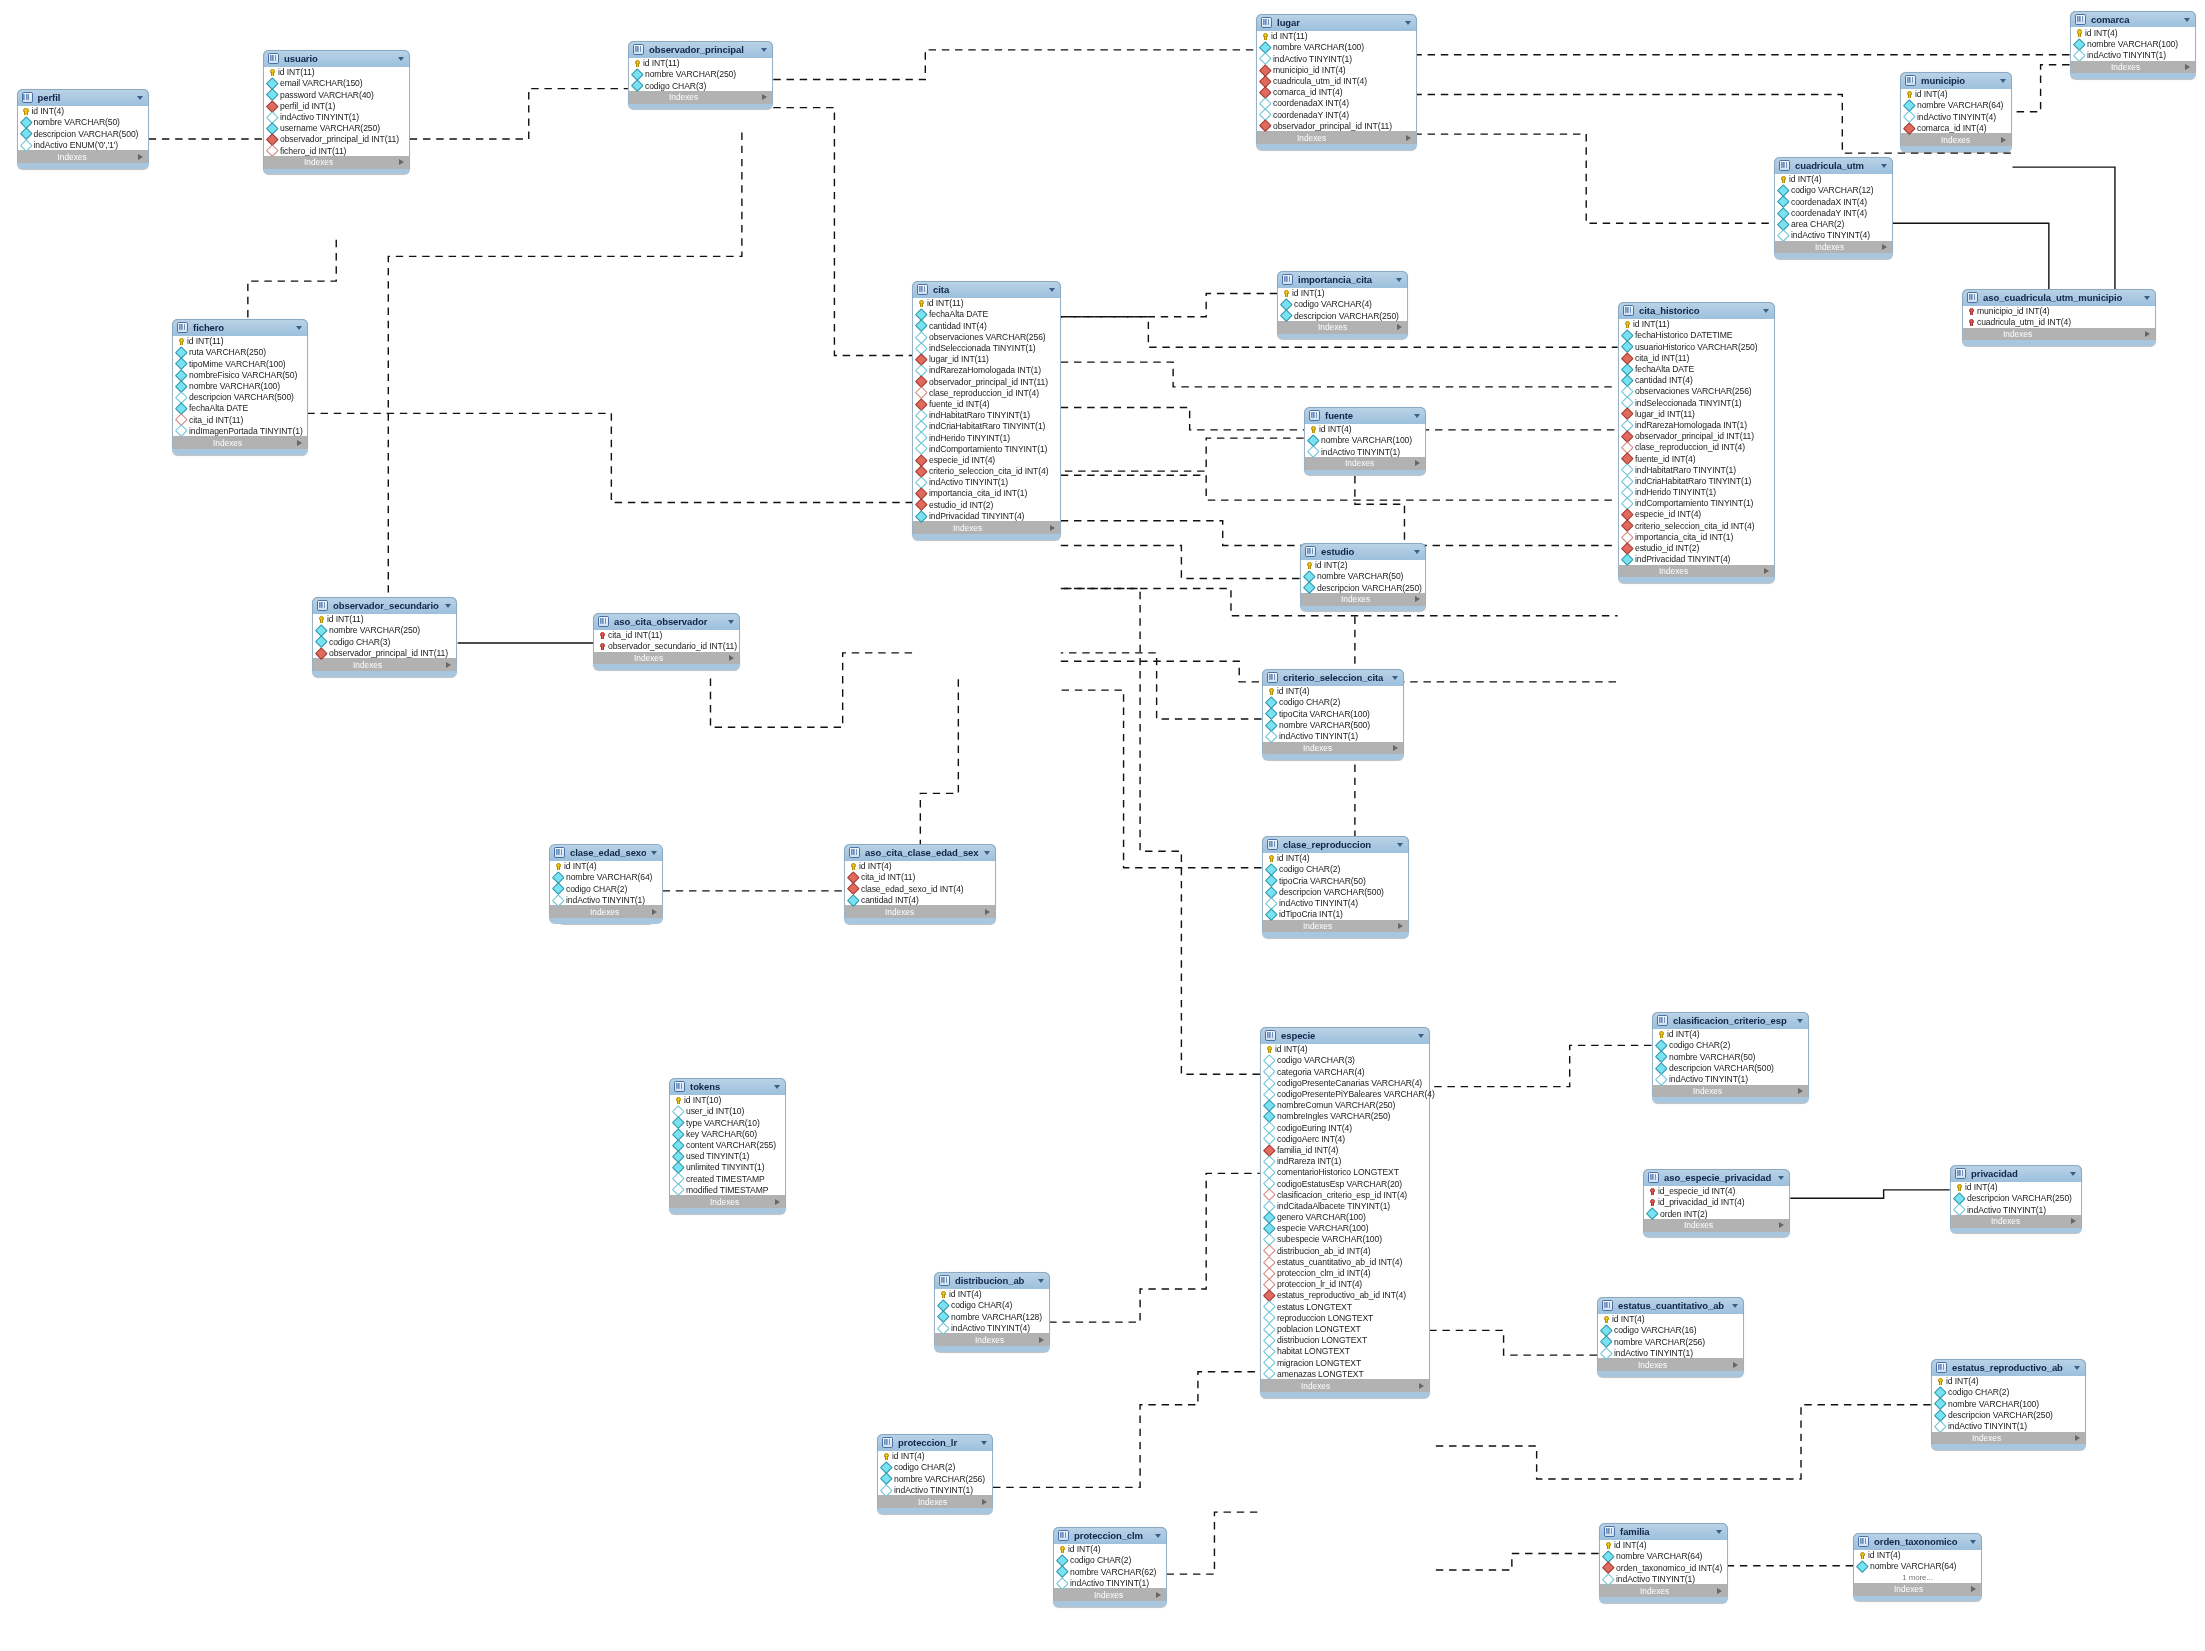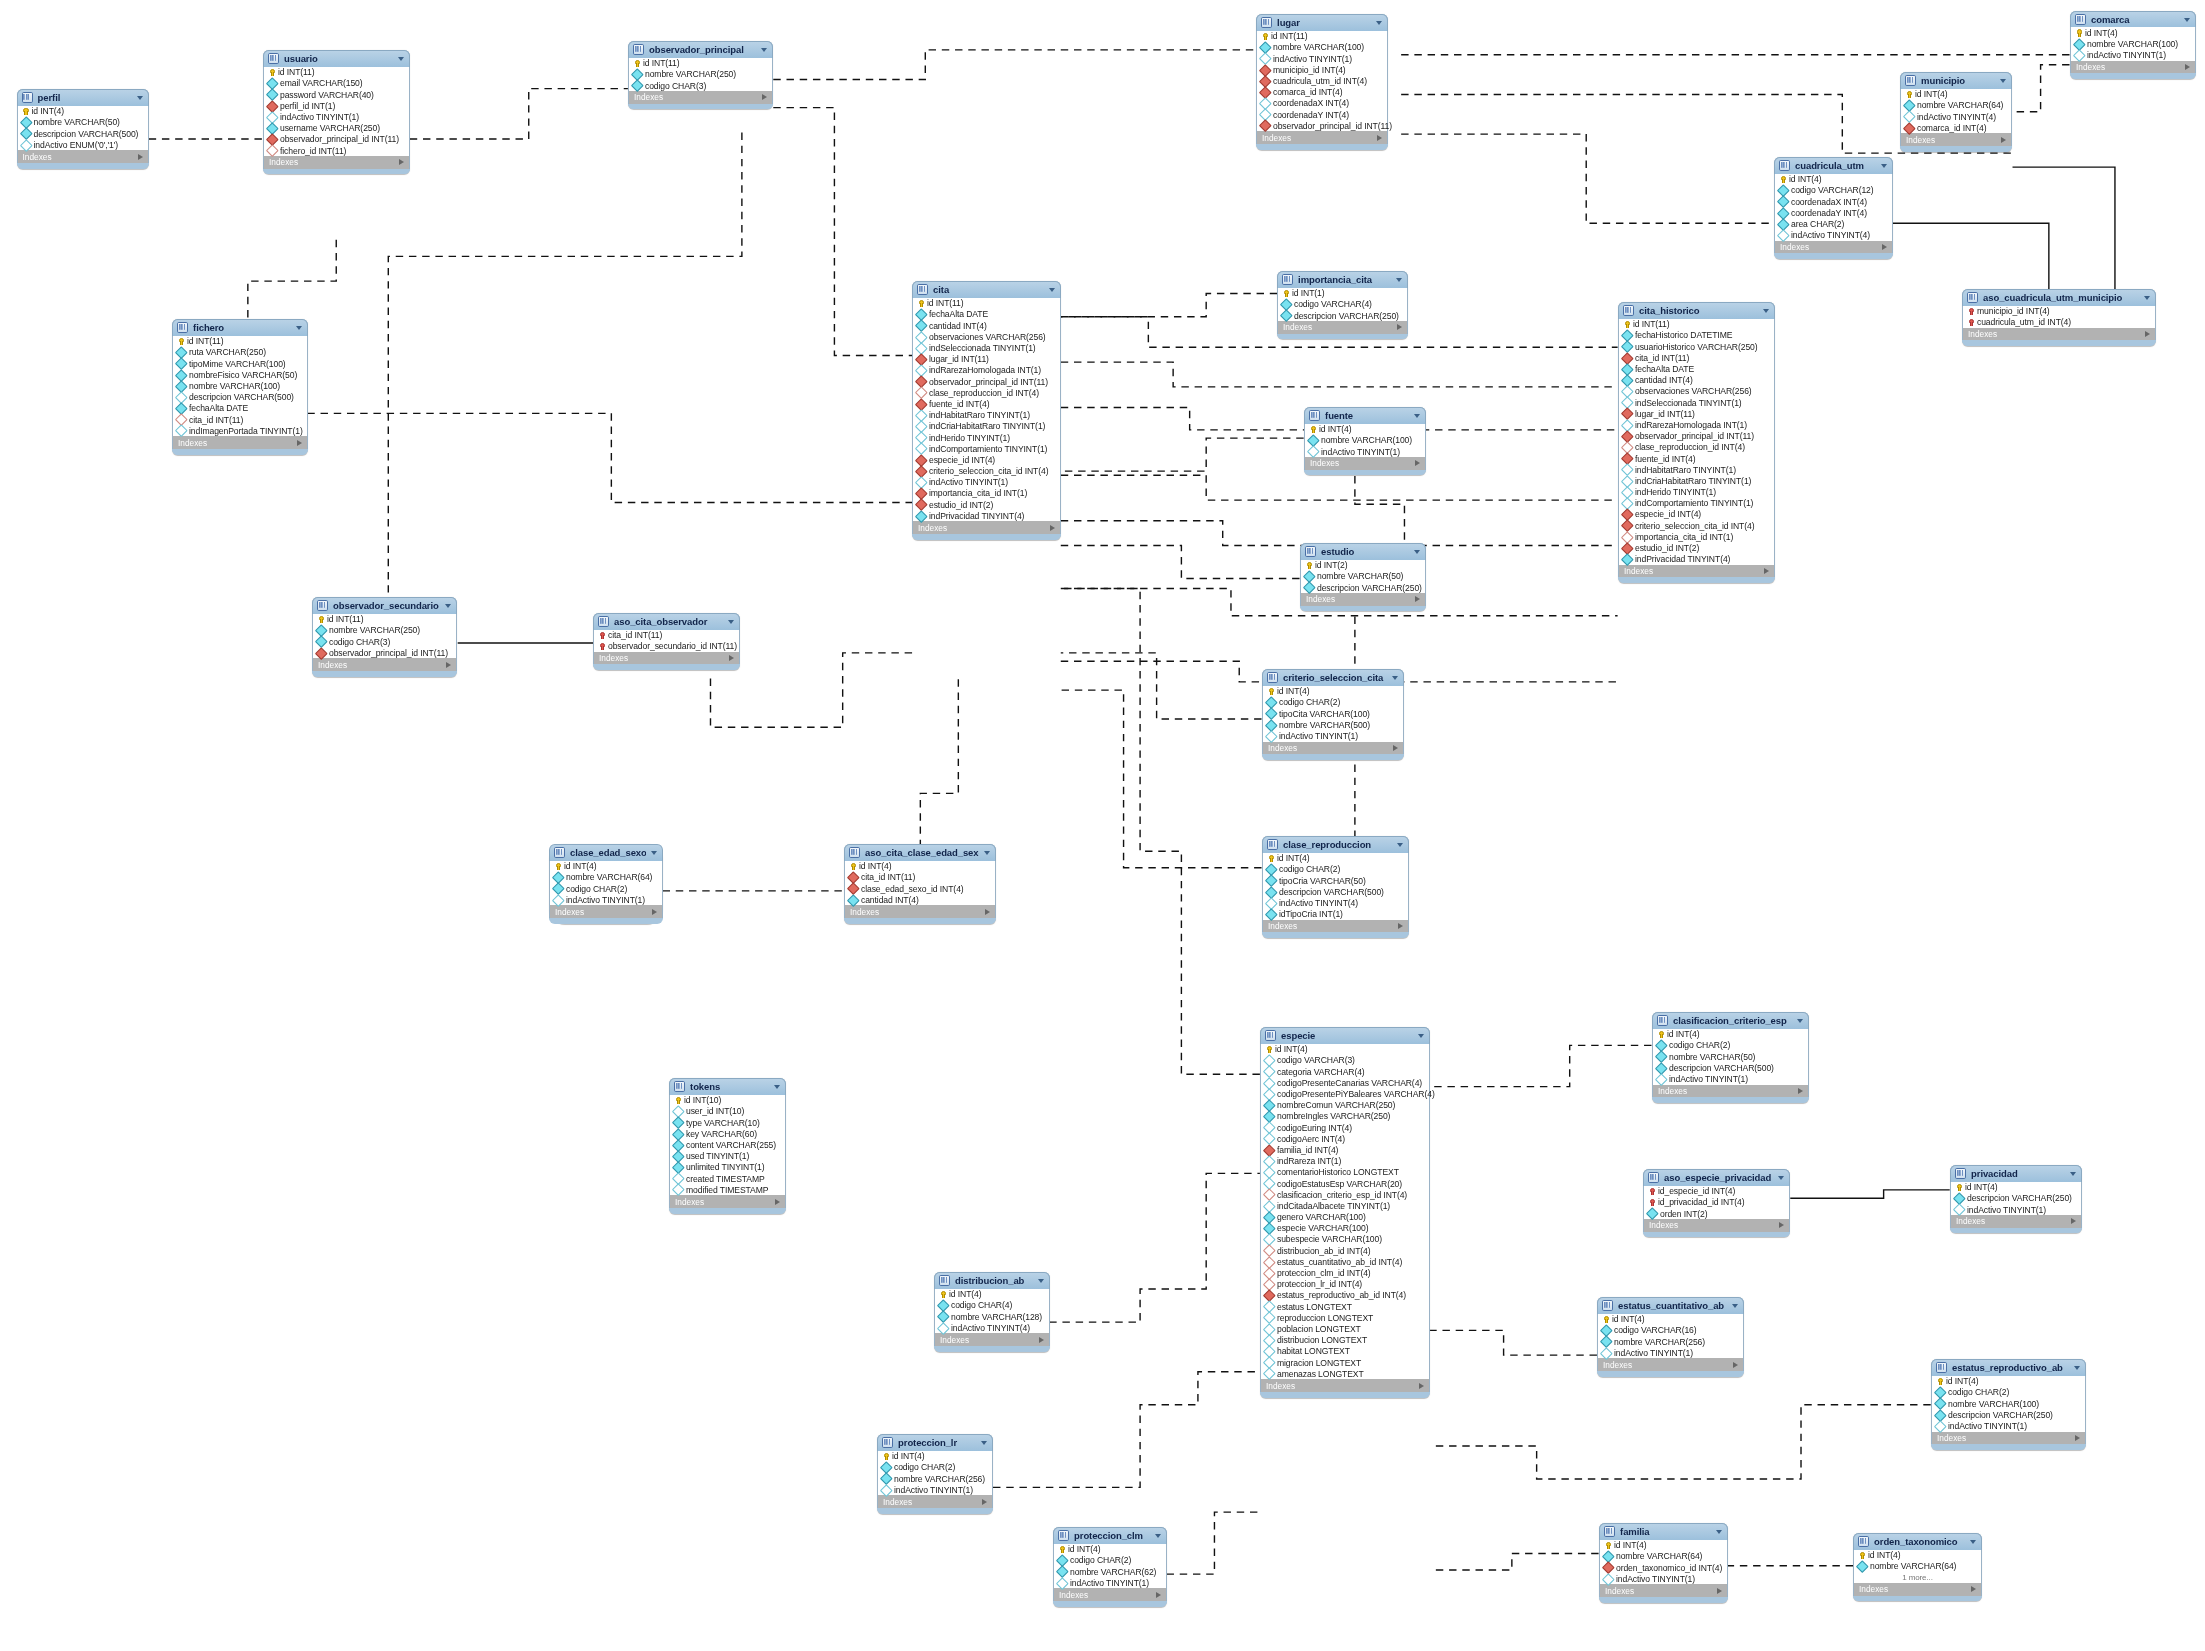--- a/index.html
+++ b/index.html
@@ -15,21 +15,21 @@
             background:linear-gradient(#b9d2e6,#9cc0dc);}
   .tbl .hdr .tname{font-size:9.5px;font-weight:bold;color:#11244a;white-space:nowrap;
                    letter-spacing:-0.1px;flex:1 1 auto;overflow:hidden;}
   .tbl .cols{background:#ffffff;border-left:0.8px solid #9ab2c6;border-right:0.8px solid #9ab2c6;}
   .col{display:flex;align-items:center;gap:3.3px;height:11.2px;padding-left:4.1px;
        font-size:8.6px;color:#1b1b1b;white-space:nowrap;letter-spacing:-0.1px;}
   .col.more{justify-content:center;color:#777;font-size:8px;padding-left:0;}
   .idx{display:flex;align-items:center;height:12.4px;padding:0 5px 0 5px;
        background:#b2b2b2;border-left:0.8px solid #9ab2c6;border-right:0.8px solid #9ab2c6;
        font-size:8.3px;color:#ffffff;}
-  .idx .ilbl{flex:1 1 auto;}
+  .idx .ilbl{flex:1 1 auto;margin-left:35px;}
   .foot{height:5.8px;border-radius:0 0 5.8px 5.8px;background:#a8c6de;}
 
   
   .gicon{width:9px;height:9px;flex:0 0 9px;border-radius:1.7px;
          background:linear-gradient(#f2f7fb,#cfe0ef);border:0.8px solid #4a6fa5;
          position:relative;overflow:hidden;}
   .gicon::before{content:"";position:absolute;left:0.8px;top:0.8px;width:5.8px;height:5.8px;
          background:
            linear-gradient(#6d8fc0,#6d8fc0) 0 0/1.7px 5.8px no-repeat,
            linear-gradient(#6d8fc0,#6d8fc0) 2.5px 0/1.7px 5.8px no-repeat,
@@ -237,21 +237,21 @@
             <span class="d cyan"></span>
             <span>codigo CHAR(3)</span>
           </div>
         </div>
         <div class="idx">
           <span class="ilbl">Indexes</span>
           <span class="iarrow"></span>
         </div>
         <div class="foot"></div>
       </div>
-      <div class="tbl" style="--w: 145px; left: 1256px; top: 14px; width: 132px;">
+      <div class="tbl" style="--w: 145px; left: 1256px; top: 14px; width: 161px;">
         <div class="hdr">
           <span class="gicon"></span>
           <span class="tname">lugar</span>
           <span class="caret"></span>
         </div>
         <div class="cols">
           <div class="col">
             <span class="k pk"></span>
             <span>id INT(11)</span>
           </div>

